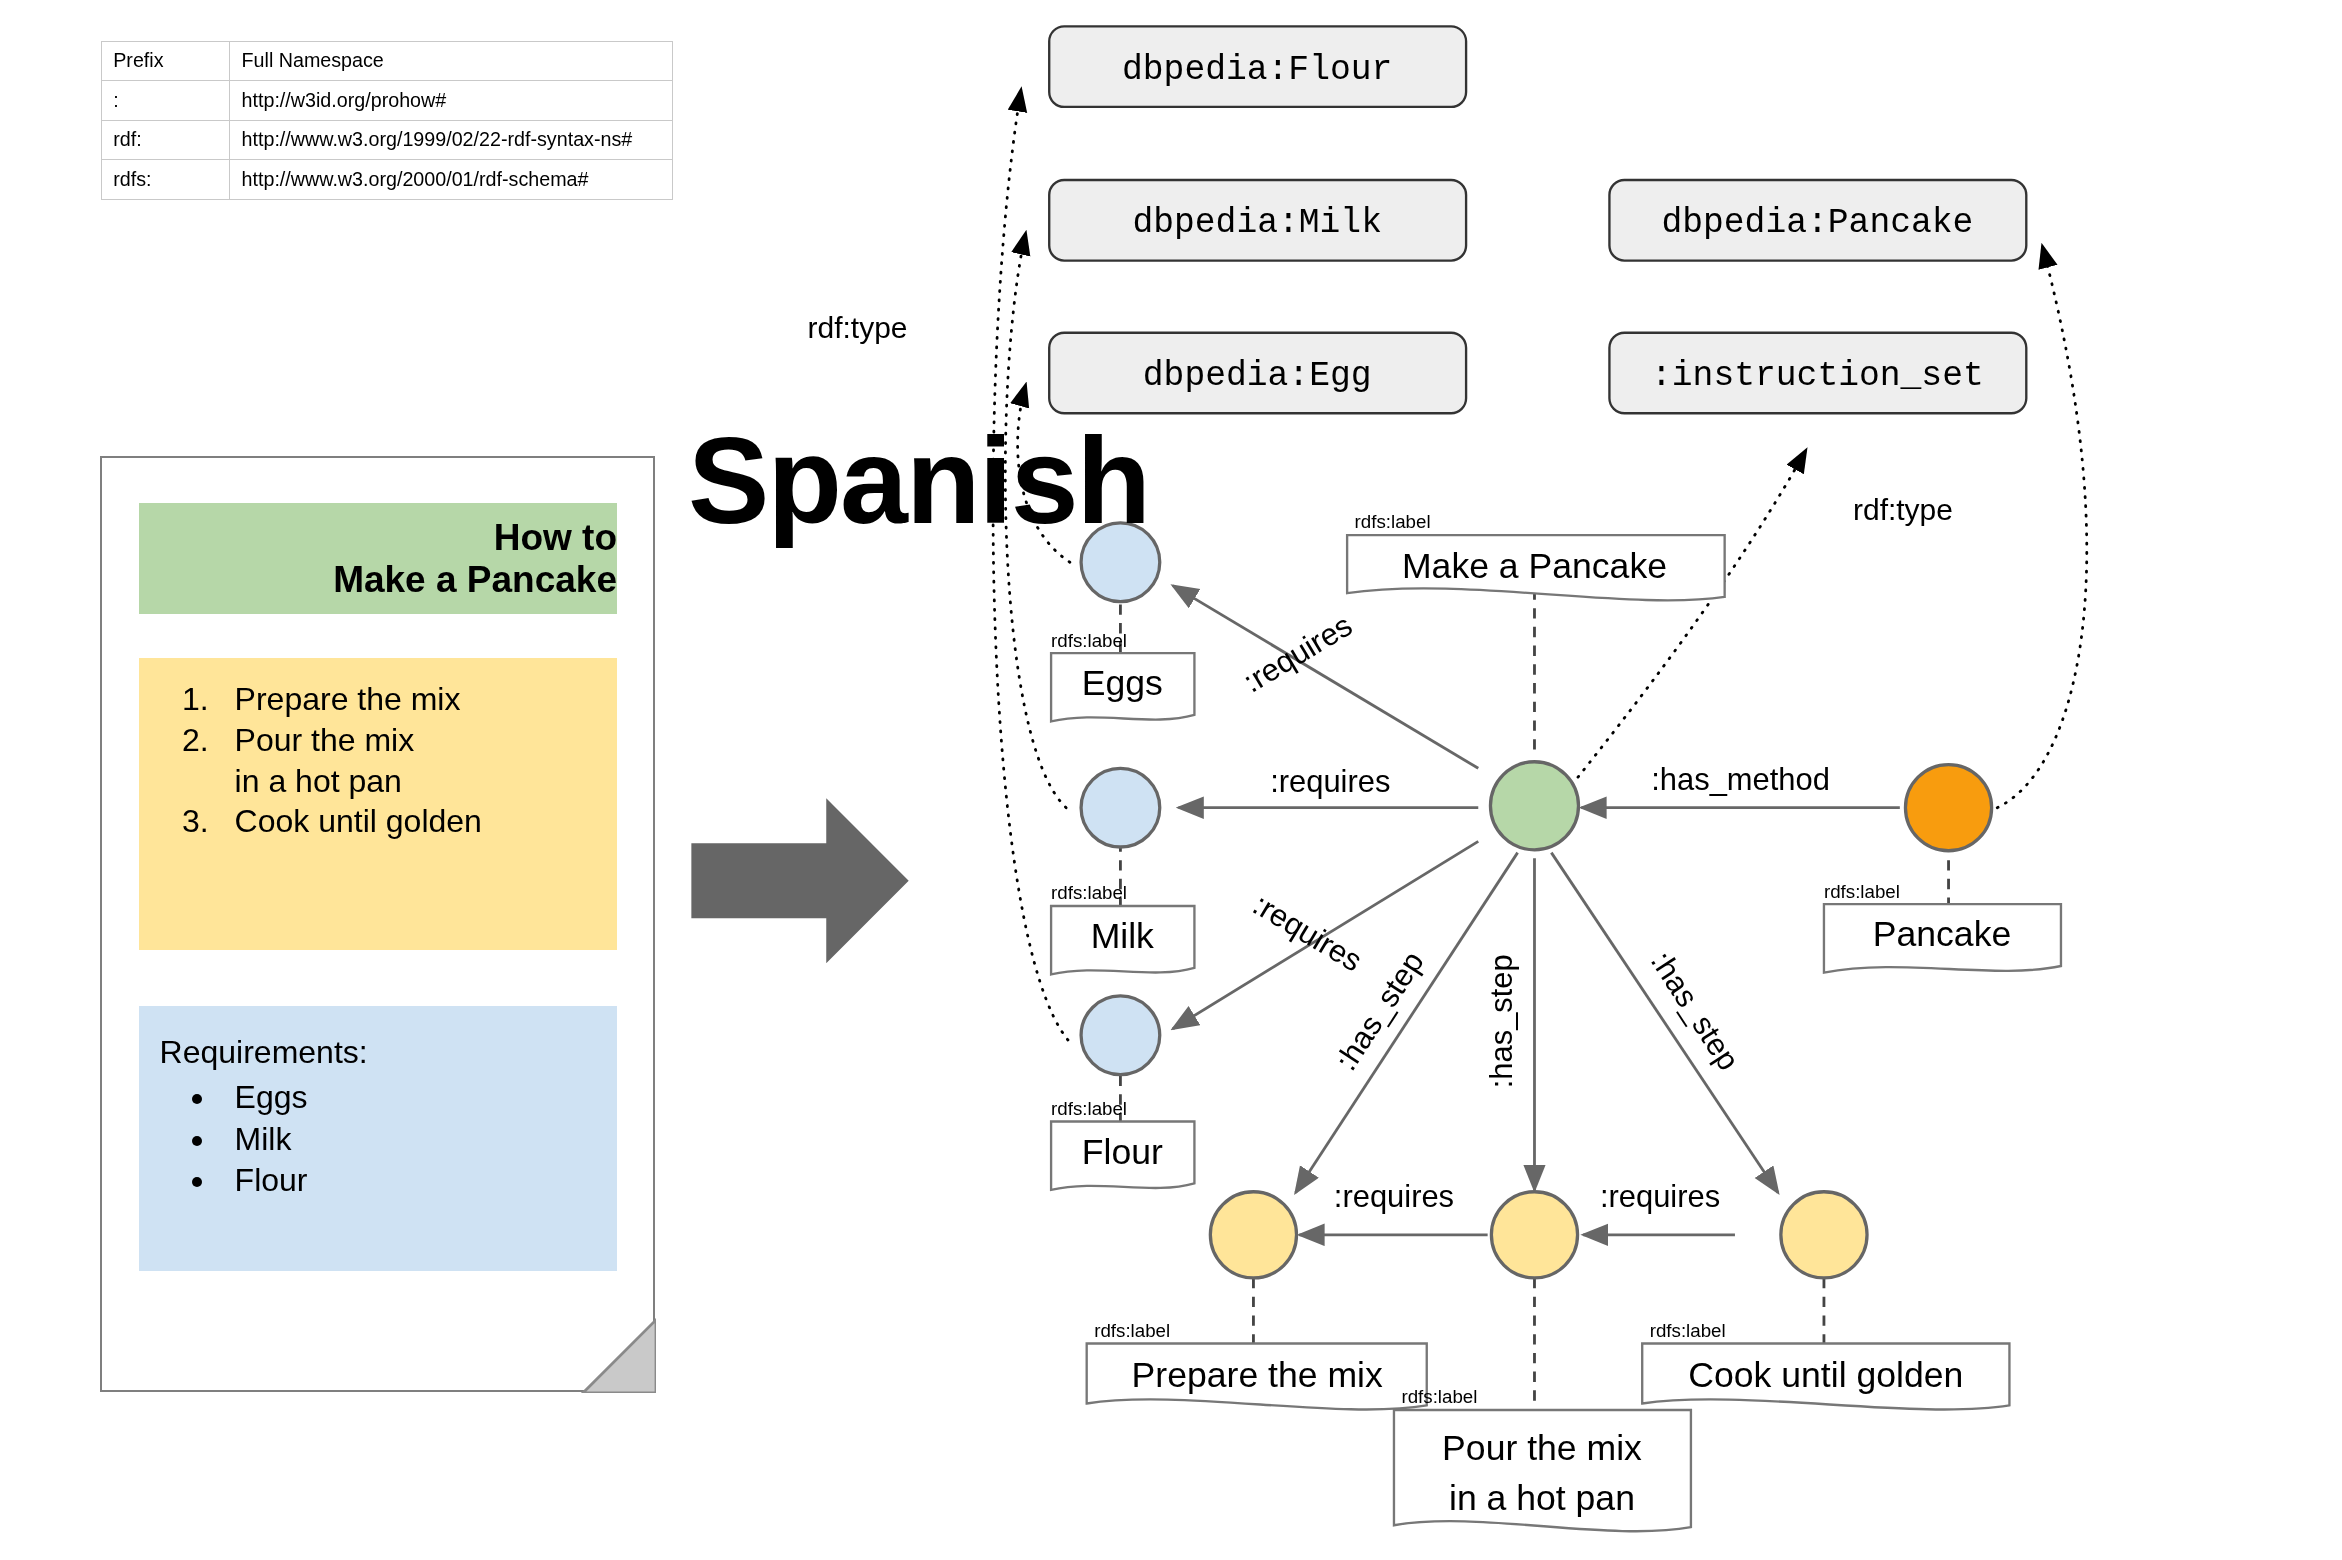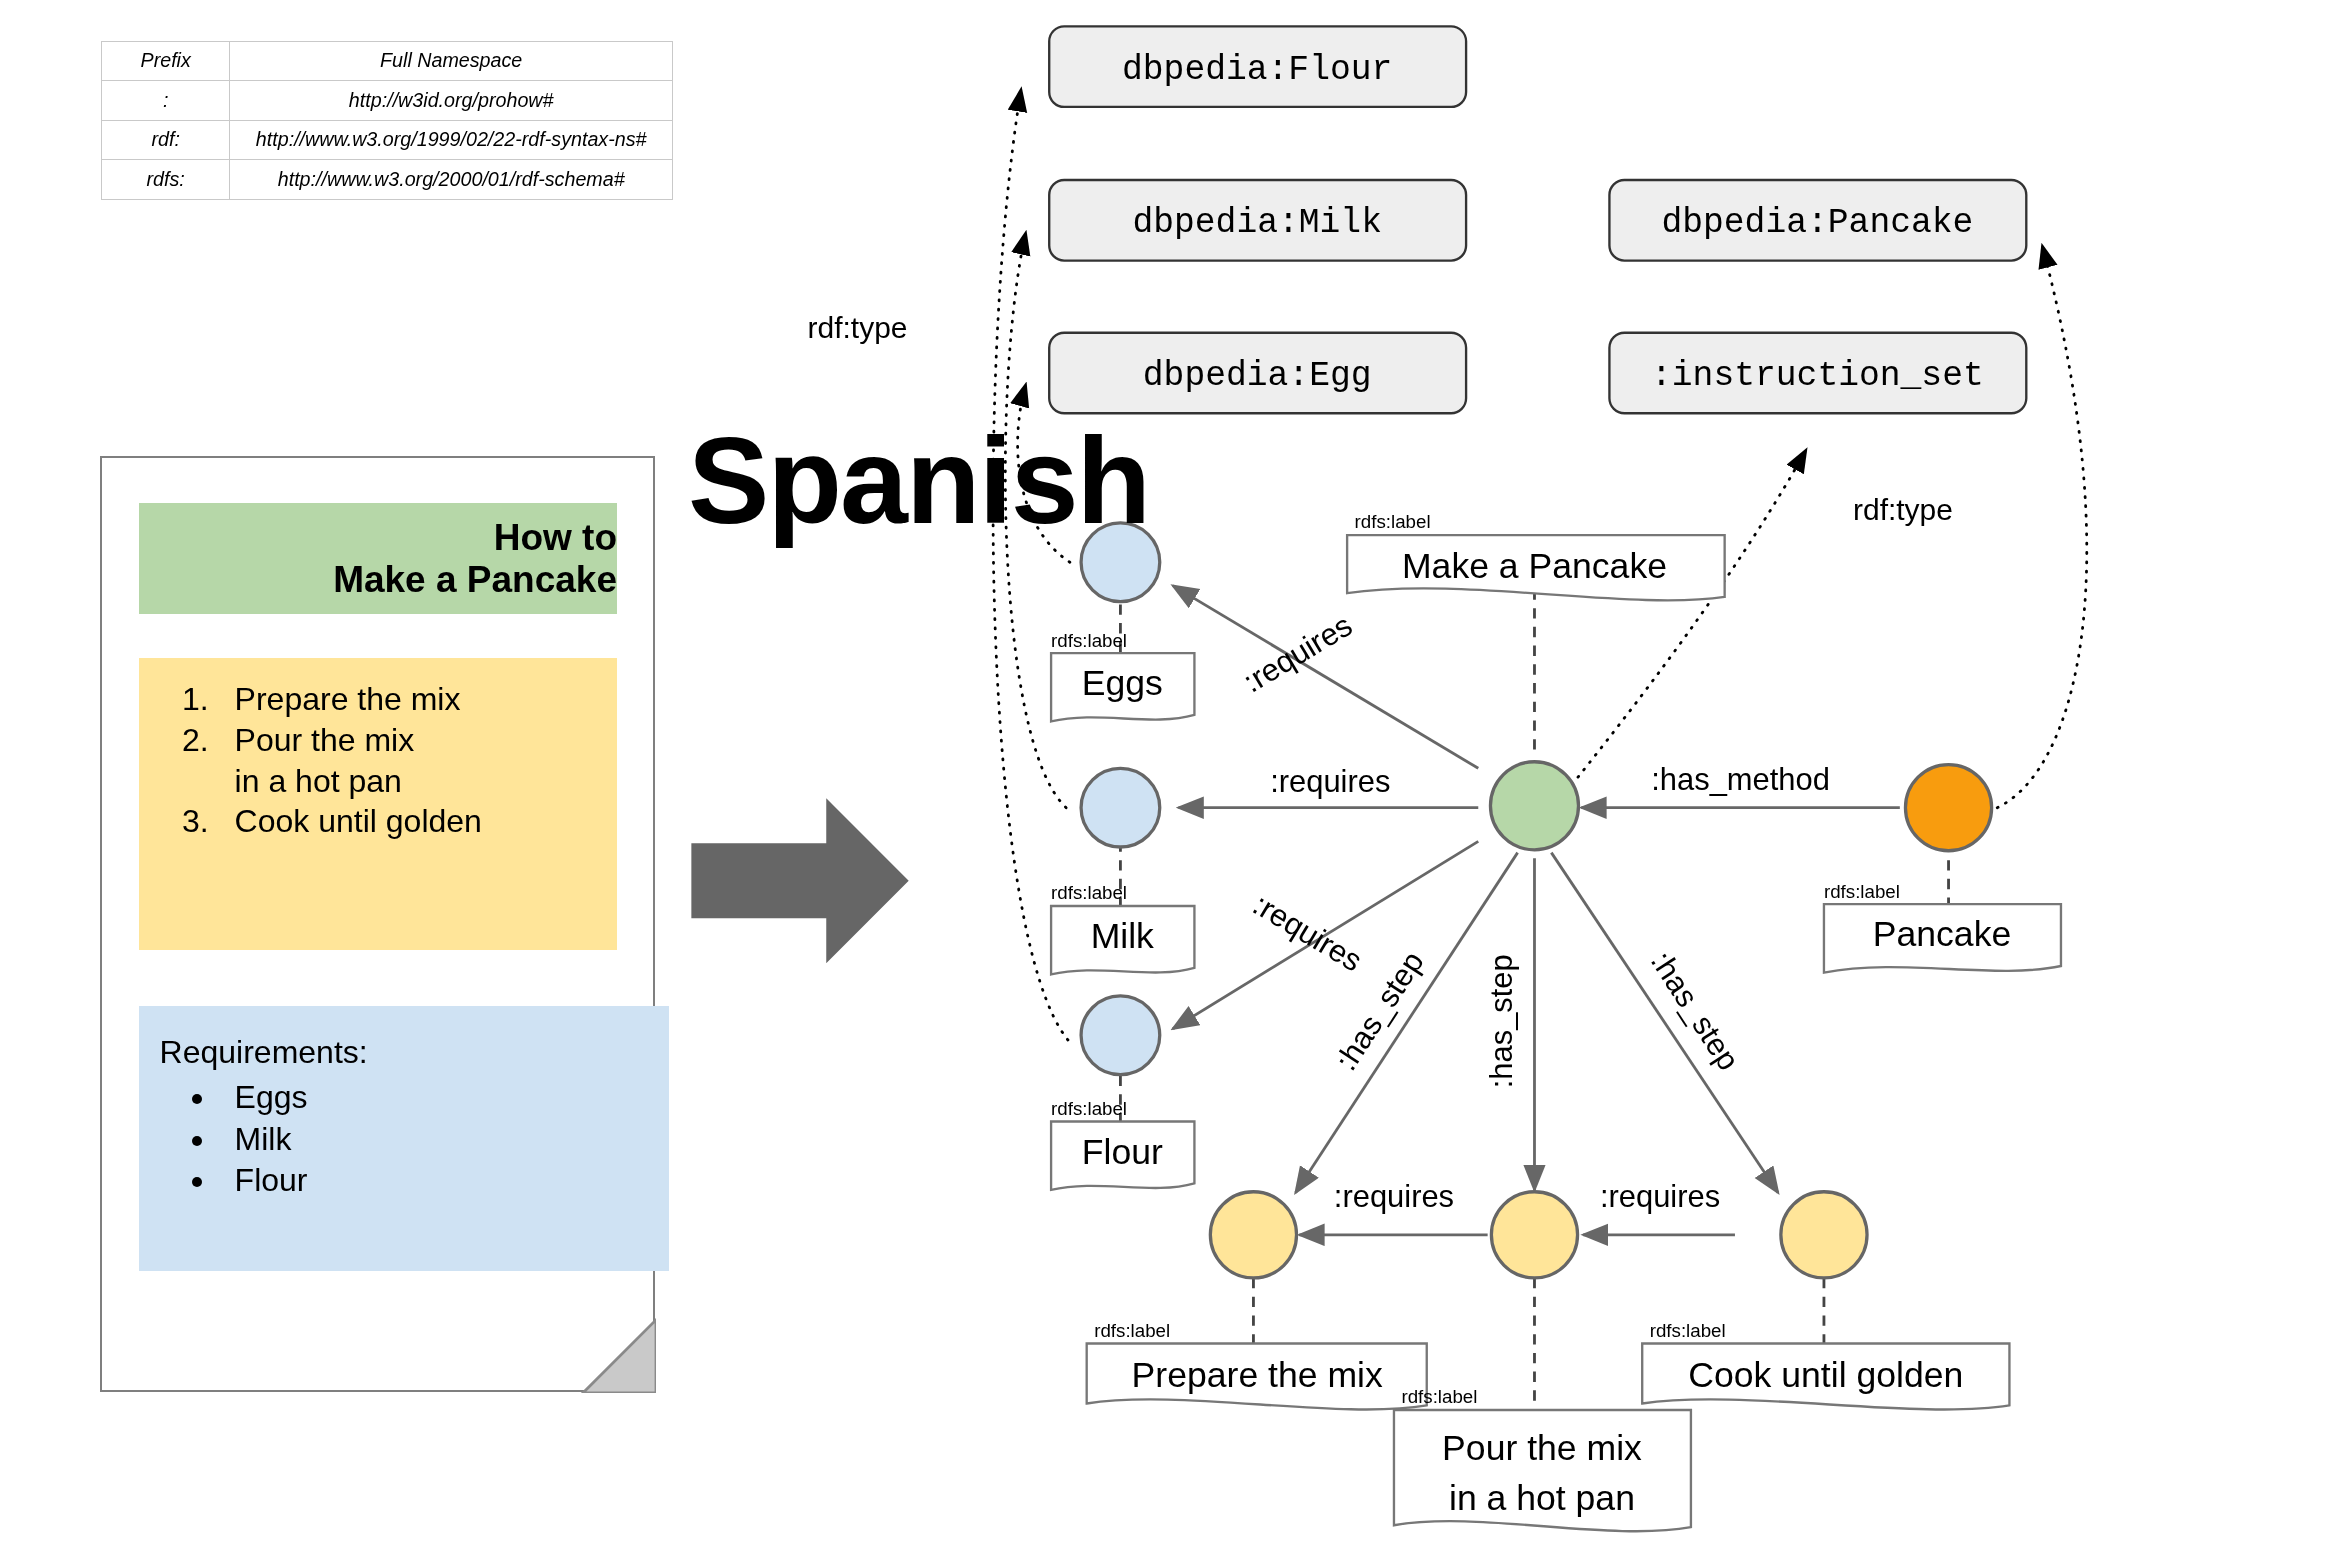--- a/index.html
+++ b/index.html
@@ -8,22 +8,22 @@
     width:2342px;height:1561px;position:relative;overflow:hidden;
     font-family:"Liberation Sans", sans-serif;color:#000;
   }
 
   
   #prefix-table{
     position:absolute;left:101px;top:41px;width:572px;
     border-collapse:collapse;font-size:19.7px;
   }
   #prefix-table td,#prefix-table th{
-    border:0.9px solid #c9c9c9;padding:8.4px 11.2px;text-align:center;font-weight:normal;
-    white-space:nowrap;vertical-align:middle;line-height:1.1;font-style:italic;
+    border:0.9px solid #c9c9c9;padding:8.4px 11.2px;text-align:left;font-weight:normal;
+    white-space:nowrap;vertical-align:middle;line-height:1.1;
   }
   #prefix-table td.col-prefix,#prefix-table th.col-prefix{width:105px;}
 
   
   #doc-card{
     position:absolute;left:100px;top:456px;width:555px;height:936px;
     background:#fff;border:2.8px solid #7f7f7f;box-sizing:border-box;
   }
   #doc-fold-edge{
     position:absolute;right:-2.8px;bottom:-2.8px;width:105px;height:105px;
@@ -36,21 +36,21 @@
     font-size:37px;font-weight:bold;line-height:1.12;text-align:center;
   }
   #doc-steps{
     left:37px;top:200px;width:478px;height:292px;background:#ffe599;
     padding:20.6px 0 0 20.6px;font-size:32px;line-height:1.28;
   }
   #doc-steps .hdr{margin-bottom:3.7px;}
   #doc-steps ol{margin:0;padding-left:58px;list-style:decimal;}
   #doc-steps ol li{margin:0;padding-left:17px;}
   #doc-reqs{
-    left:37px;top:548px;width:530px;height:265px;background:#cfe2f3;
+    left:37px;top:548px;width:478px;height:265px;background:#cfe2f3;
     padding:26px 0 0 20.6px;font-size:32px;line-height:1.30;
   }
   #doc-reqs .hdr{margin-bottom:3.7px;}
   #doc-reqs ul{margin:0;padding-left:58px;list-style:disc;}
   #doc-reqs ul li{margin:0;padding-left:17px;}
 
   
   #overlay-word{
     position:absolute;left:688px;top:420px;
     font-size:122px;font-weight:bold;letter-spacing:-1.9px;line-height:1;

